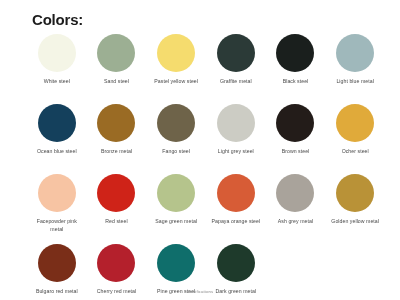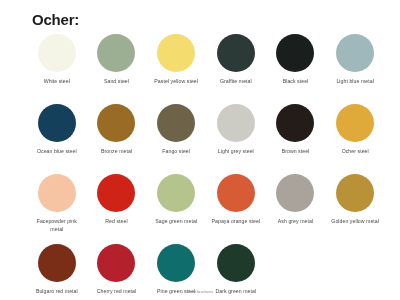--- a/index.html
+++ b/index.html
@@ -64,21 +64,21 @@
     font-size: 4.4px;
     color: #8d8d8d;
     letter-spacing: 0.1px;
   }
 </style>
 </head>
 <body>
 
 <div class="page">
 
-  <h1 class="page-title">Ocher:</h1>
+  <h1 class="page-title">Colors:</h1>
 
   <div class="swatch-grid">
       <div class="swatch-cell">
         <div class="swatch-dot" style="background: rgb(244, 245, 230);"></div>
         <div class="swatch-label">White steel</div>
       </div>
       <div class="swatch-cell">
         <div class="swatch-dot" style="background: rgb(156, 175, 147);"></div>
         <div class="swatch-label">Sand steel</div>
       </div>

